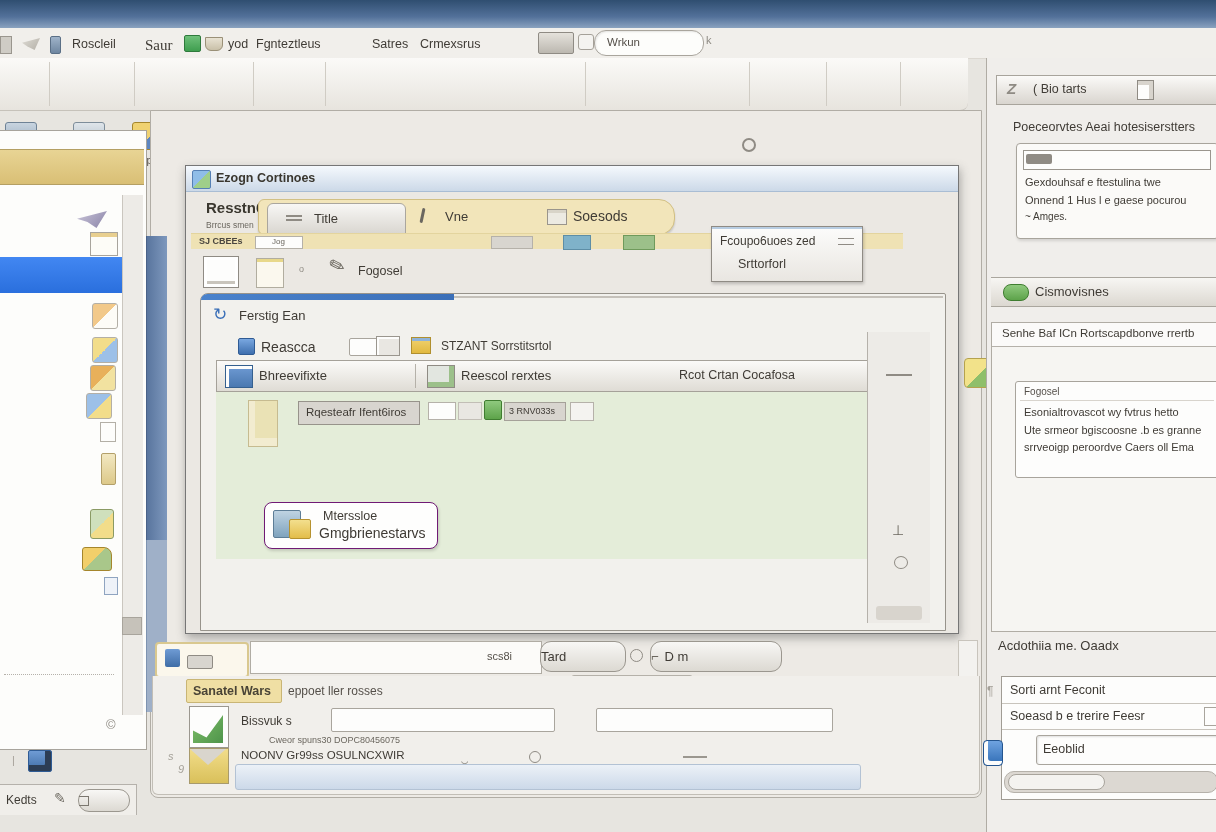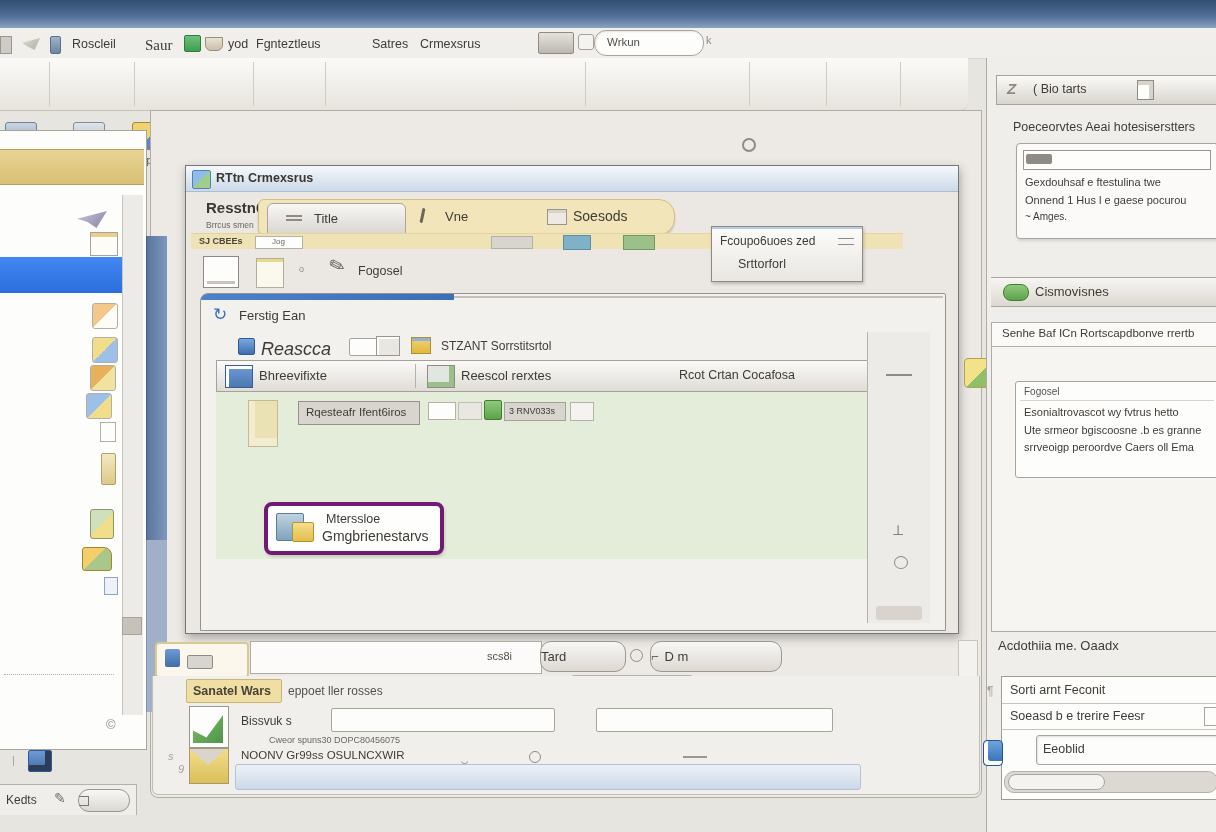--- a/index.html
+++ b/index.html
@@ -131,21 +131,21 @@
     <div class="a" style="left:4px;top:543px;width:110px;border-top:1px dotted #b5b1aa;"></div>
     <div class="a t" style="left:106px;top:586px;color:#8f8b84;font-size:13px;">©</div>
   </div>
 
   <div class="a" style="left:146px;top:236px;width:20px;height:304px;background:linear-gradient(90deg,#59759e,#7e98bd);border-left:1px solid #4a6288;"></div>
   <div class="a" style="left:146px;top:540px;width:20px;height:172px;background:#9fb0c8;border-left:1px solid #7e93b0;"></div>
 
   <div class="a" style="left:185px;top:165px;width:772px;height:467px;background:#ebe8e3;border:1px solid #767676;box-shadow:1px 4px 9px rgba(80,80,80,.45);">
     <div class="a" style="left:0;top:0;width:772px;height:25px;background:linear-gradient(#f5f9fd,#ccd9e8);border-bottom:1px solid #a9bdd4;">
       <div class="a" style="left:6px;top:4px;width:17px;height:17px;background:linear-gradient(135deg,#8fbde8 50%,#9fce8a 50%);border:1px solid #5580b5;border-radius:2px;"></div>
-      <div class="a t" style="left:30px;top:5px;font-size:12.5px;font-weight:bold;color:#3a372f;">RTtn Crmexsrus</div>
+      <div class="a t" style="left:30px;top:5px;font-size:12.5px;font-weight:bold;color:#3a372f;">Ezogn Cortinoes</div>
     </div>
 
     <div class="a t" style="left:20px;top:33px;font-size:15px;font-weight:bold;color:#3a372f;">Resstn6</div>
     <div class="a t" style="left:20px;top:54px;font-size:8.5px;color:#6b675f;">Brrcus smen</div>
 
     <div class="a" style="left:72px;top:33px;width:415px;height:34px;background:#f2e5ba;border:1px solid #d2c084;border-radius:6px 16px 16px 6px;box-shadow:0 2px 2px rgba(0,0,0,.15);">
       <div class="a" style="left:8px;top:3px;width:137px;height:29px;background:linear-gradient(#f8f7f5,#dad7d1);border:1px solid #aaa69e;border-radius:6px 6px 0 0;">
         <div class="a" style="left:18px;top:11px;width:16px;height:8px;background:repeating-linear-gradient(180deg,#8f8b84 0 2px,transparent 2px 4px);"></div>
         <div class="a t" style="left:46px;top:7px;font-size:13px;">Title</div>
       </div>
@@ -177,21 +177,21 @@
       <div class="a t" style="left:26px;top:30px;font-size:12.5px;">Srttorforl</div>
     </div>
 
     <div class="a" style="left:14px;top:127px;width:744px;height:336px;background:#f2f1ed;border:1px solid #97938b;border-radius:8px 2px 0 0;">
       <div class="a" style="left:0;top:0;width:253px;height:6px;background:linear-gradient(90deg,#4a82cc,#3b6fb8);border-radius:8px 0 0 0;"></div>
       <div class="a" style="left:253px;top:2px;width:489px;height:2px;background:#c5c1ba;"></div>
       <div class="a t" style="left:12px;top:10px;font-size:17px;color:#3a6fb8;">↻</div>
       <div class="a t" style="left:38px;top:14px;font-size:13px;">Ferstig Ean</div>
 
       <div class="a" style="left:37px;top:44px;width:15px;height:15px;background:linear-gradient(#79a7e0,#3e6fae);border:1px solid #2f5b94;border-radius:2px;"></div>
-      <div class="a t" style="left:60px;top:45px;font-size:18px;font-style:italic;">Reascca</div>
+      <div class="a t" style="left:60px;top:45px;font-size:14px;">Reascca</div>
       <div class="a inset" style="left:118px;top:44px;width:44px;height:16px;border-radius:2px;"></div>
       <div class="a" style="left:175px;top:42px;width:22px;height:18px;background:#e9e7e2;border:1px solid #9a968e;box-shadow:inset 2px 2px 0 #fdfdfc;"></div>
       <div class="a" style="left:210px;top:43px;width:18px;height:15px;background:linear-gradient(#f0d271,#e2b93f);border:1px solid #b08f2e;box-shadow:inset 0 3px 0 #8fb3d9;"></div>
       <div class="a t" style="left:240px;top:45px;font-size:12px;">STZANT Sorrstitsrtol</div>
 
       <div class="a" style="left:15px;top:66px;width:652px;height:30px;background:linear-gradient(#fbfaf8,#dfdcd5);border:1px solid #a5a199;">
         <div class="a" style="left:8px;top:4px;width:26px;height:21px;background:linear-gradient(#6f9bd4,#4a78b0);border:1px solid #35608f;box-shadow:inset 3px 3px 0 #fdfdfc;"></div>
         <div class="a t" style="left:42px;top:7px;font-size:13px;">Bhreevifixte</div>
         <div class="a" style="left:198px;top:3px;width:1px;height:24px;background:#b5b1a9;"></div>
         <div class="a" style="left:210px;top:4px;width:26px;height:21px;background:#e2e6e0;border:1px solid #8f8b84;box-shadow:inset -5px -5px 0 #9cc08a;"></div>
@@ -205,21 +205,21 @@
           <div class="a t" style="left:7px;top:4px;font-size:11.5px;">Rqesteafr Ifent6iros</div>
         </div>
         <div class="a" style="left:212px;top:10px;width:26px;height:16px;background:#fdfdfc;border:1px solid #b5b1a9;"></div>
         <div class="a" style="left:242px;top:10px;width:22px;height:16px;background:#e9e7e2;border:1px solid #c2beb6;"></div>
         <div class="a" style="left:268px;top:8px;width:16px;height:18px;background:linear-gradient(#8fc97e,#5da34a);border:1px solid #3f7d30;border-radius:2px;"></div>
         <div class="a" style="left:288px;top:10px;width:60px;height:17px;background:#d8d5cf;border:1px solid #a5a199;">
           <div class="a t" style="left:4px;top:3px;font-size:9px;">3 RNV033s</div>
         </div>
         <div class="a" style="left:354px;top:10px;width:22px;height:17px;background:#f4f3f0;border:1px solid #b5b1a9;"></div>
 
-        <div class="a" style="left:48px;top:110px;width:172px;height:45px;background:#fefefd;border:4px solid #701a75;border-radius:8px;box-shadow:1px 2px 3px rgba(0,0,0,.15);">
+        <div class="a" style="left:48px;top:110px;width:172px;height:45px;background:#fefefd;border:1px solid #701a75;border-radius:8px;box-shadow:1px 2px 3px rgba(0,0,0,.15);">
           <div class="a" style="left:8px;top:7px;width:26px;height:26px;background:linear-gradient(#bfd3e2,#7fa3bd);border:1px solid #5d7d96;border-radius:2px;"></div>
           <div class="a" style="left:24px;top:16px;width:20px;height:18px;background:linear-gradient(#f3df8e,#e3bd4a);border:1px solid #b6922f;border-radius:2px;"></div>
           <div class="a t" style="left:58px;top:6px;font-size:12.5px;">Mterssloe</div>
           <div class="a t" style="left:54px;top:22px;font-size:14px;">Gmgbrienestarvs</div>
         </div>
       </div>
 
       <div class="a" style="left:666px;top:38px;width:62px;height:291px;background:#edebe7;border-left:1px solid #b5b1aa;">
         <div class="a" style="left:18px;top:42px;width:26px;border-top:2px solid #8f8b84;"></div>
         <div class="a t" style="left:24px;top:190px;font-size:14px;color:#6b675f;">⊥</div>

